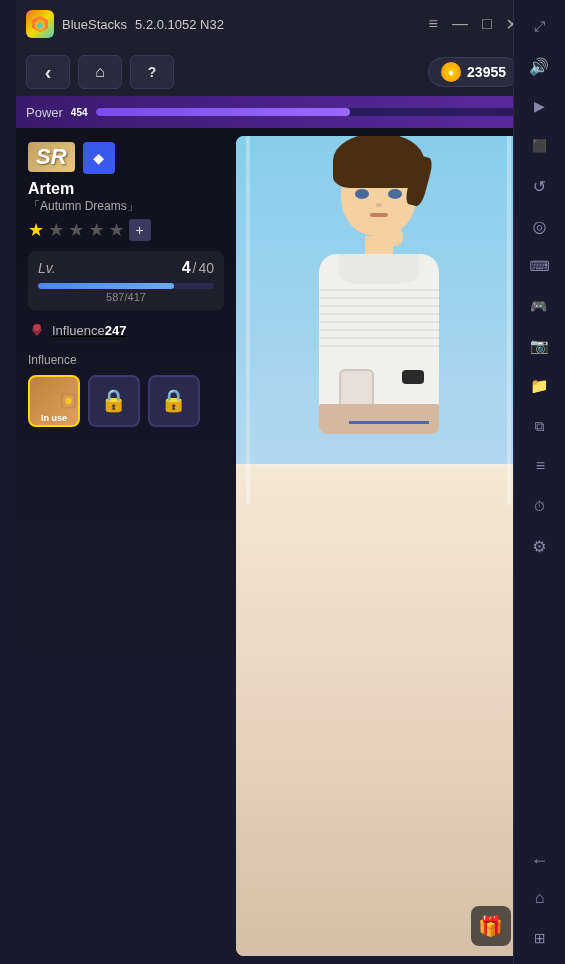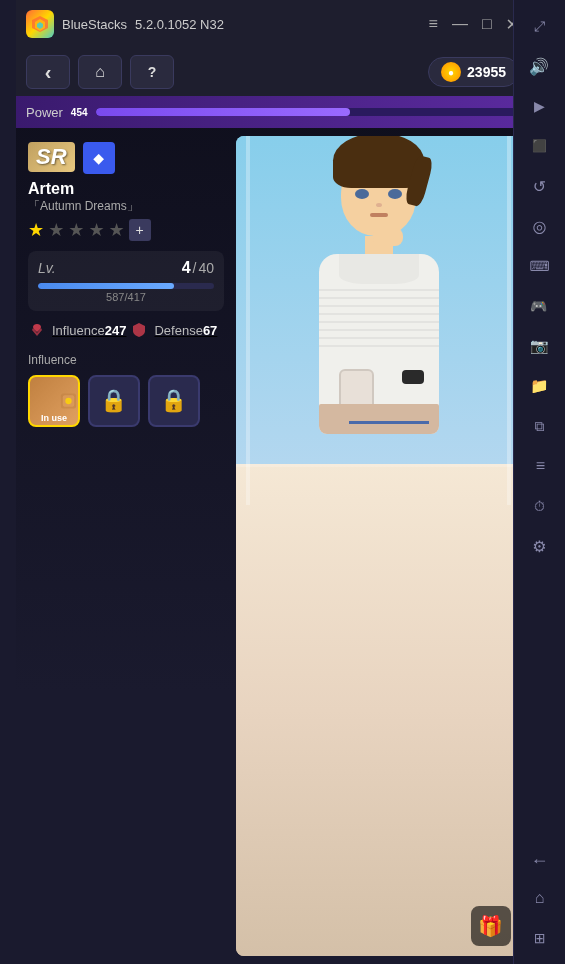--- a/index.html
+++ b/index.html
@@ -518,31 +518,20 @@
           <div class="stat-label">
             <div class="stat-icon">
               <svg width="16" height="16" viewBox="0 0 16 16">
                 <path d="M8 2 C6 2 4 3 4 5 C4 7 6 8 8 10 C10 8 12 7 12 5 C12 3 10 2 8 2Z" fill="#ee4455" opacity="0.8"></path>
                 <path d="M8 11 C7 9 5 8 4 6 L3 8 L8 14 L13 8 L12 6 C11 8 9 9 8 11Z" fill="#ee4455" opacity="0.6"></path>
               </svg>
             </div>
             <span>Influence</span>
           </div>
           <span class="stat-value">247</span>
-        </div>
-        <div class="stat-row">
-          <div class="stat-label">
-            <div class="stat-icon">
-              <svg width="16" height="16" viewBox="0 0 16 16">
-                <path d="M8 1 L14 4 L14 9 C14 12 11 14 8 15 C5 14 2 12 2 9 L2 4 Z" fill="#ee4455" opacity="0.7"></path>
-              </svg>
-            </div>
-            <span>Defense</span>
-          </div>
-          <span class="stat-value">67</span>
         </div>
       </div>
 
       <div class="evolutions-section">
         <div class="evolutions-label">Influence</div>
         <div class="evolutions-row">
           <div class="evolution-slot active">
             <svg width="30" height="30" viewBox="0 0 30 30">
               <rect x="3" y="3" width="24" height="24" rx="4" fill="#c08040" opacity="0.5"></rect>
               <rect x="6" y="6" width="18" height="18" rx="3" fill="#e0a060" opacity="0.7"></rect>

